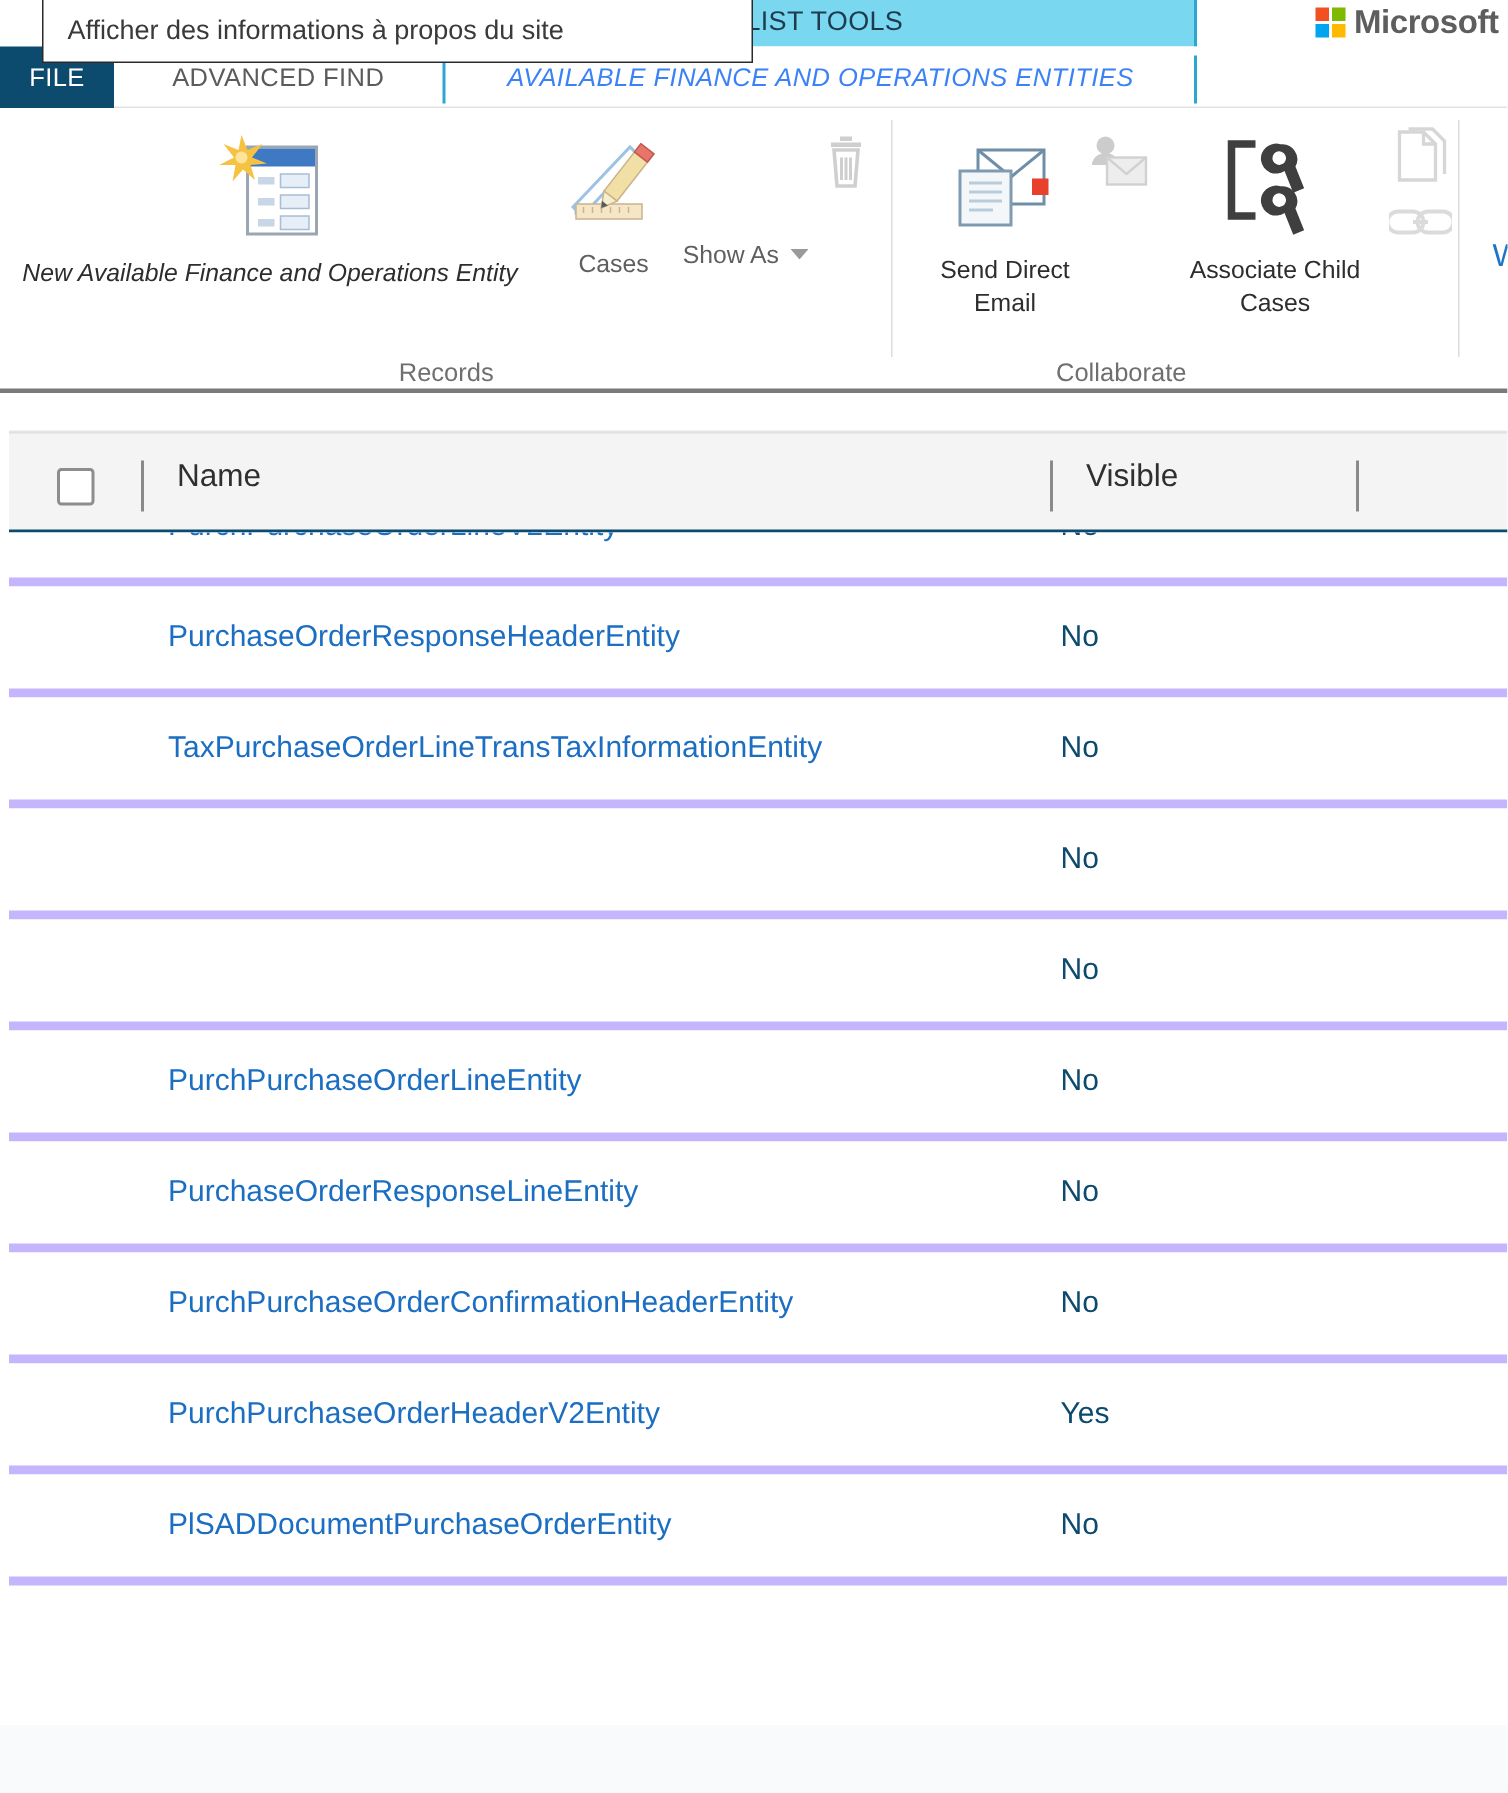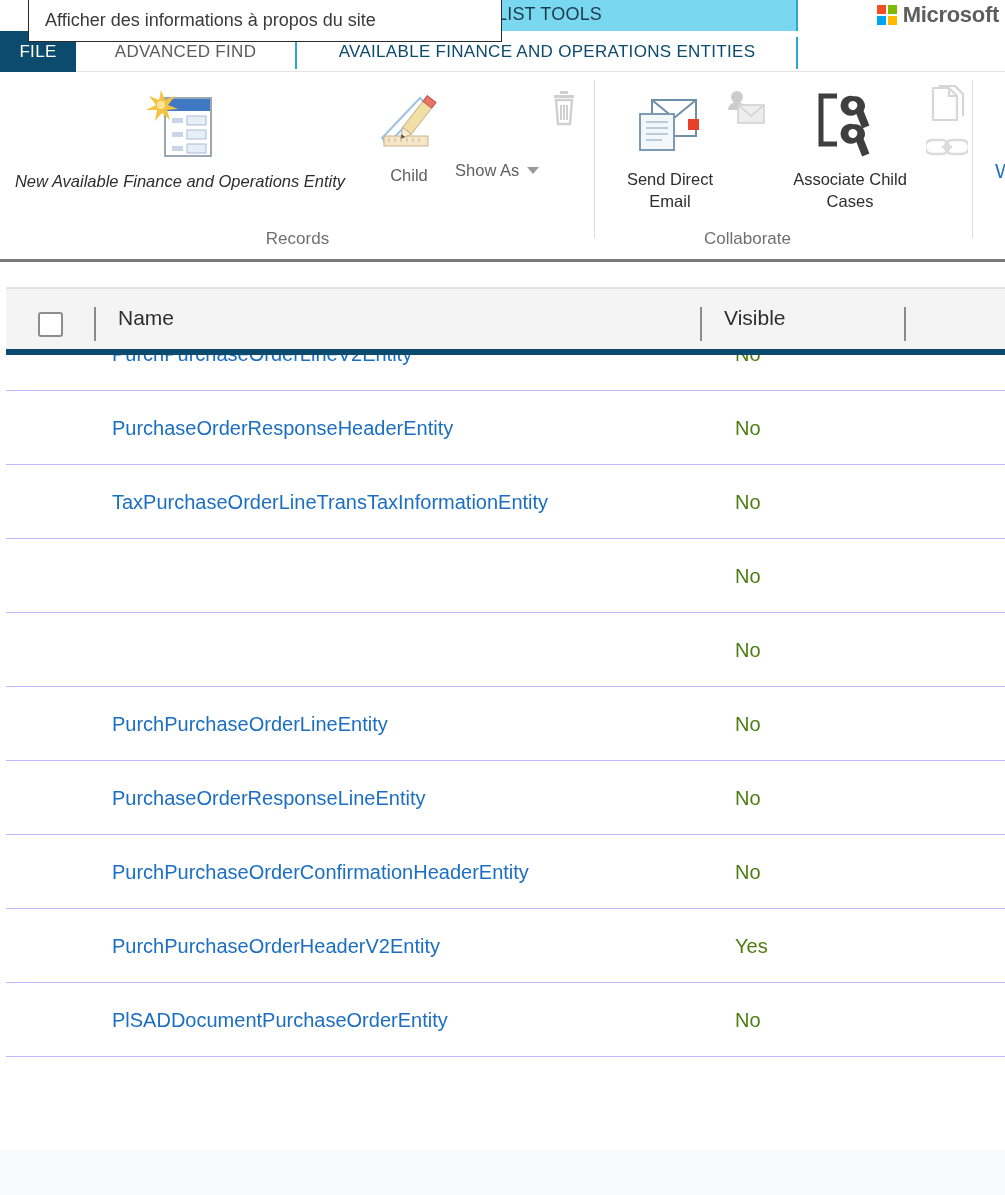--- a/index.html
+++ b/index.html
@@ -121,39 +121,40 @@
   .tab-sep {
     position: absolute;
     top: 6px;
     width: 2px; height: 32px;
     background: #2aa8cf;
   }
   .tab-sep-a { left: 295px; }
   .tab-sep-b { left: 796px; }
   .tab-available {
     left: 299px; width: 496px;
-    color: #0c4a6e;
+    color: #3b82f6;
+    font-style: italic;
   }
 
   
   .ribbon {
     position: absolute;
     left: 0; top: 72px;
     width: 1005px; height: 190px;
     background: #ffffff;
     border-bottom: 3px solid #7a7a7a;
   }
   .rib-group {
     position: absolute;
     top: 0;
     height: 187px;
   }
   .rib-group-label {
     position: absolute;
-    bottom: 10px;
+    bottom: 0;
     width: 100%;
     text-align: center;
     font-size: 17px;
     color: #6f6f6f;
   }
   .rib-divider {
     position: absolute;
     top: 8px;
     width: 1px; height: 158px;
     background: #dcdcdc;
@@ -190,21 +191,21 @@
     width: 999px;
     height: 1px;
     background: #e6e6e6;
   }
   .grid-head {
     position: absolute;
     left: 6px; top: 23px;
     width: 999px; height: 67px;
     background: #f4f4f4;
     border-top: 1px solid #e0e0e0;
-    border-bottom: 6px solid #0c4a6e;
+    border-bottom: 2px solid #0c4a6e;
   }
   .head-check {
     position: absolute;
     left: 32px; top: 23px;
     width: 25px; height: 25px;
     border: 2px solid #8d8d8d;
     border-radius: 3px;
     background: #ffffff;
   }
   .head-div {
@@ -229,41 +230,41 @@
   .rows {
     position: absolute;
     left: 6px; top: 90px;
     width: 999px;
     height: 983px;
     overflow: hidden;
   }
   .row {
     position: relative;
     height: 74px;
-    border-bottom: 1px solid #c4b5fd;
+    border-bottom: 6px solid #c4b5fd;
     background: #ffffff;
   }
   .row:first-child { margin-top: -38px; }
   .row-name {
     position: absolute;
     left: 106px;
     top: 50%;
     transform: translateY(-50%);
     font-size: 20px;
     color: #1b6ec2;
     white-space: nowrap;
     cursor: pointer;
   }
   .row-visible {
     position: absolute;
-    left: 729px;
+    left: 701px;
     top: 50%;
     transform: translateY(-50%);
     font-size: 20px;
-    color: #4d7c0f;
+    color: #0c4a6e;
   }
   .bottom-strip {
     position: absolute;
     left: 0; top: 1150px;
     width: 1005px; height: 45px;
     background: #f9fafc;
   }
 </style>
 </head>
 <body>
@@ -344,21 +345,21 @@
                 <line x1="43" y1="46" x2="43" y2="50"></line>
             </g>
             <g transform="rotate(38 40 28)">
               <rect x="34" y="2" width="11" height="40" fill="#f2dfa6" stroke="#c9b48b"></rect>
               <rect x="34" y="2" width="11" height="7" fill="#e8746a" stroke="#c05b52"></rect>
               <polygon points="34,42 45,42 39.5,52" fill="#f7eecd" stroke="#c9b48b"></polygon>
               <polygon points="37,48 42,48 39.5,52" fill="#5a5a5a"></polygon>
             </g>
           </svg>
         </span>
-        <span class="lbl muted">Child</span>
+        <span class="lbl muted">Cases</span>
       </div>
 
       <div class="rib-btn" style="left:455px; top:20px; width:84px;">
         <span class="icon-box" style="height:62px;"></span>
         <span class="lbl muted" style="line-height:21px;">
           <span>Show As</span>
           <svg width="12" height="8" viewBox="0 0 12 8" style="margin-left:3px;vertical-align:2px;">
             <polygon points="0,1 12,1 6,8" fill="#9a9a9a"></polygon>
           </svg>
         </span>

